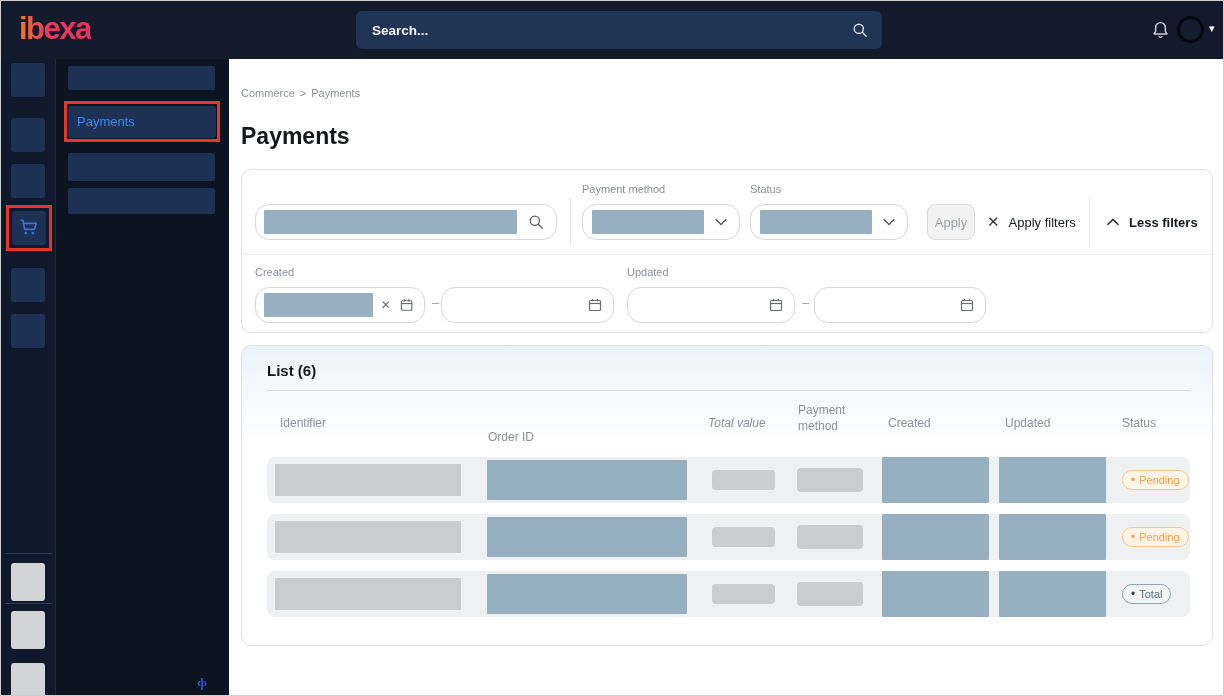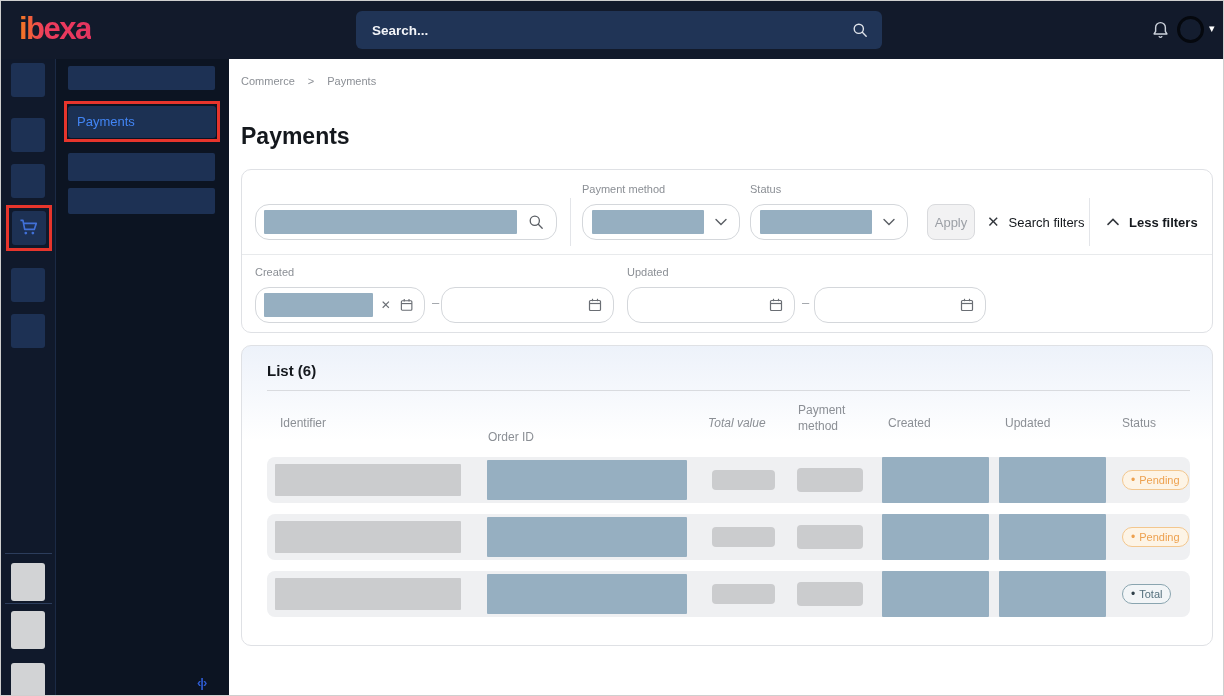--- a/index.html
+++ b/index.html
@@ -34,21 +34,21 @@
   .subnav { position:absolute; left:55px; top:58px; width:173px; height:638px; background:#0c1422; }
   .mblock { position:absolute; left:12px; width:147px; background:#1d3154; border-radius:2px; cursor:pointer; }
   .pay-box { left:8px; top:42px; width:156px; height:41px; display:flex; align-items:center; justify-content:center; }
   .pay-item { width:148px; height:32px; background:#1c3153; border-radius:3px; display:flex; align-items:center;
               padding-left:9px; cursor:pointer; }
   .pay-item span { color:#4285f4; font-size:13px; }
   .collapse { position:absolute; left:141px; top:616px; color:#2e5bd0; font-size:13px; font-weight:700; cursor:pointer; letter-spacing:-1px; }
 
   
   .main { position:absolute; left:228px; top:58px; width:996px; height:638px; background:#fff; }
-  .crumbs { position:absolute; left:12px; top:16px; font-size:11px; color:#8b8f95; display:flex; gap:13px; }
+  .crumbs { position:absolute; left:12px; top:28px; font-size:11px; color:#8b8f95; display:flex; gap:5px; }
   .crumbs .bc { cursor:pointer; }
   .h1 { position:absolute; left:12px; top:64px; font-size:23px; font-weight:700; color:#14181d; }
 
   .card { position:absolute; left:12px; width:972px; background:#fff; border:1px solid #dfe1e5; border-radius:10px; }
   .fcard { top:110px; height:164px; }
 
   .flabel { position:absolute; font-size:11px; color:#8b8f95; }
   .finput { position:absolute; height:36px; border:1px solid #d4d7db; border-radius:14px; background:#fff;
             display:flex; align-items:center; cursor:text; }
   .blk { border-radius:1px; }
@@ -172,21 +172,21 @@
       <div class="finput" style="left:508px; top:34px; width:158px; padding:0 12px 0 9px;">
         <div class="blk bg-bluegray" style="width:112px; height:24px;"></div>
         <svg class="chev icon-dim" style="margin-left:auto;" viewBox="0 0 12 8" fill="none" stroke="currentColor" stroke-width="1.4" stroke-linecap="round">
             <path d="M1 1.4l5 5 5-5"></path>
           </svg>
       </div>
 
       <button class="apply">Apply</button>
       <div class="clear">
         <span class="x">✕</span>
-        <span>Search filters</span>
+        <span>Apply filters</span>
       </div>
       <div class="vdiv" style="left:847px; top:28px; height:48px;"></div>
       <div class="less">
         <svg class="chev" style="color:#33373d;" viewBox="0 0 12 8" fill="none" stroke="currentColor" stroke-width="1.5" stroke-linecap="round">
             <path d="M1 6.4l5-5 5 5"></path>
           </svg>
         <span>Less filters</span>
       </div>
 
       <div class="hdiv"></div>

